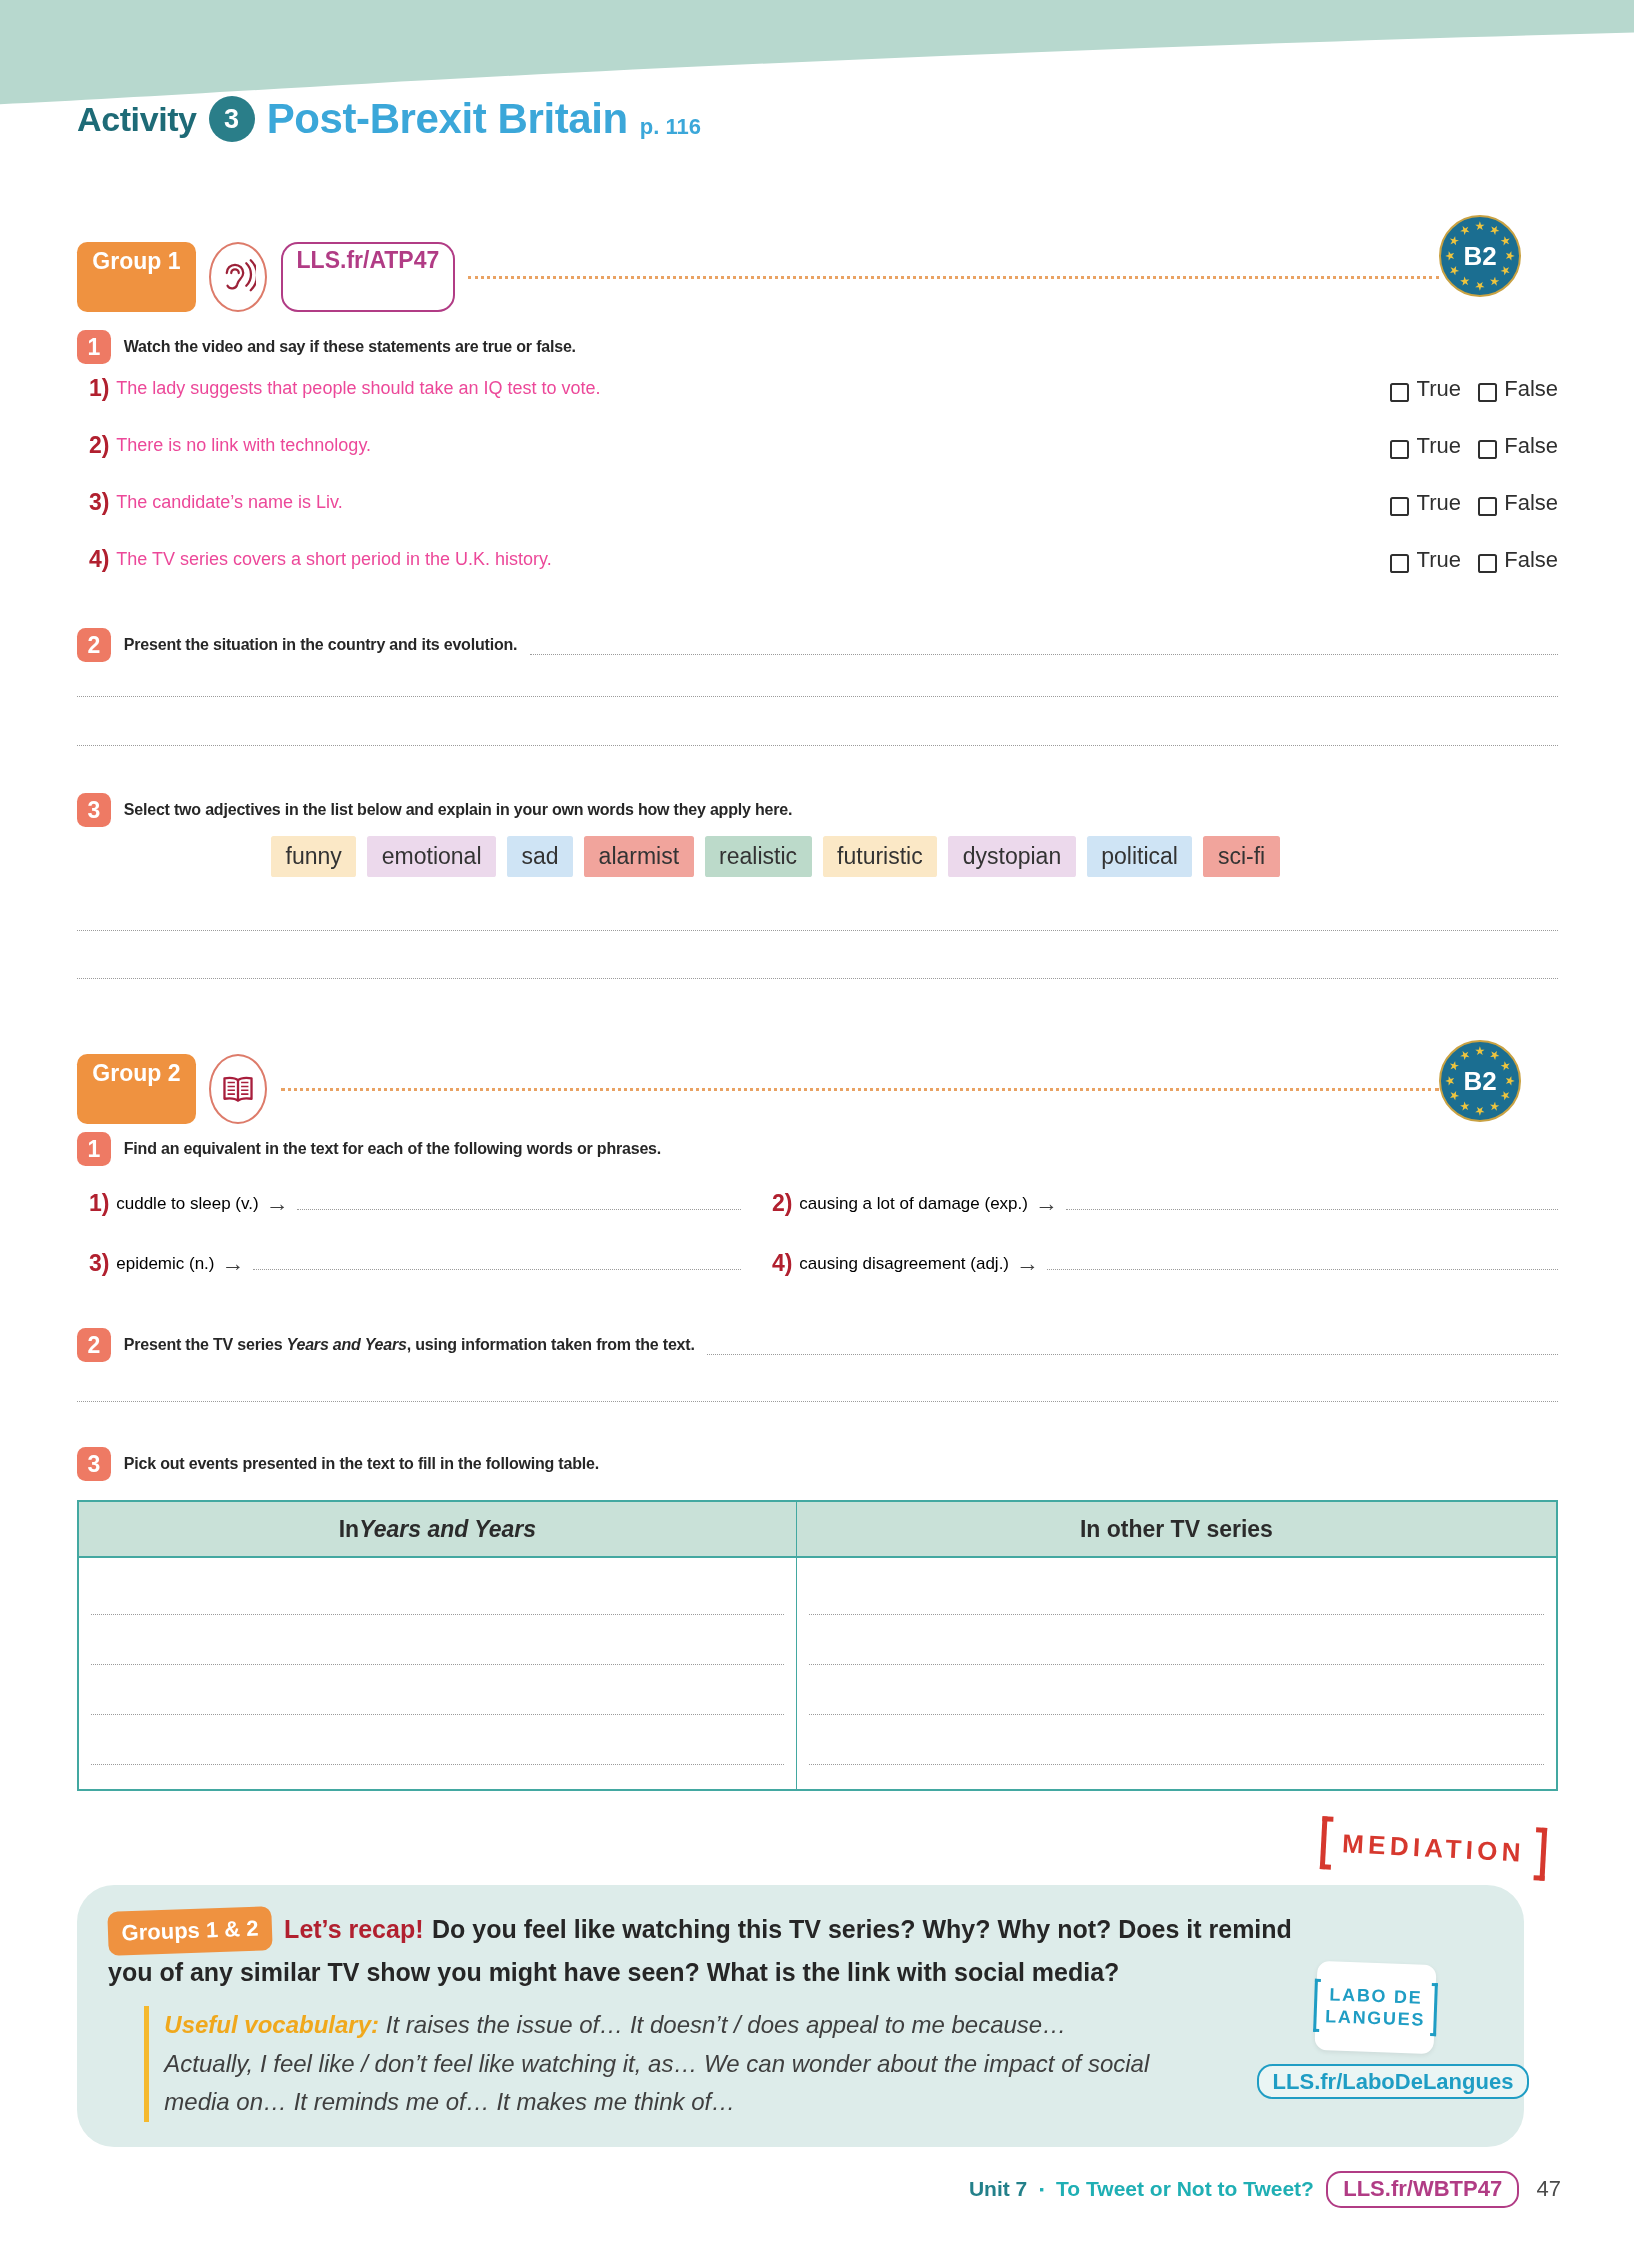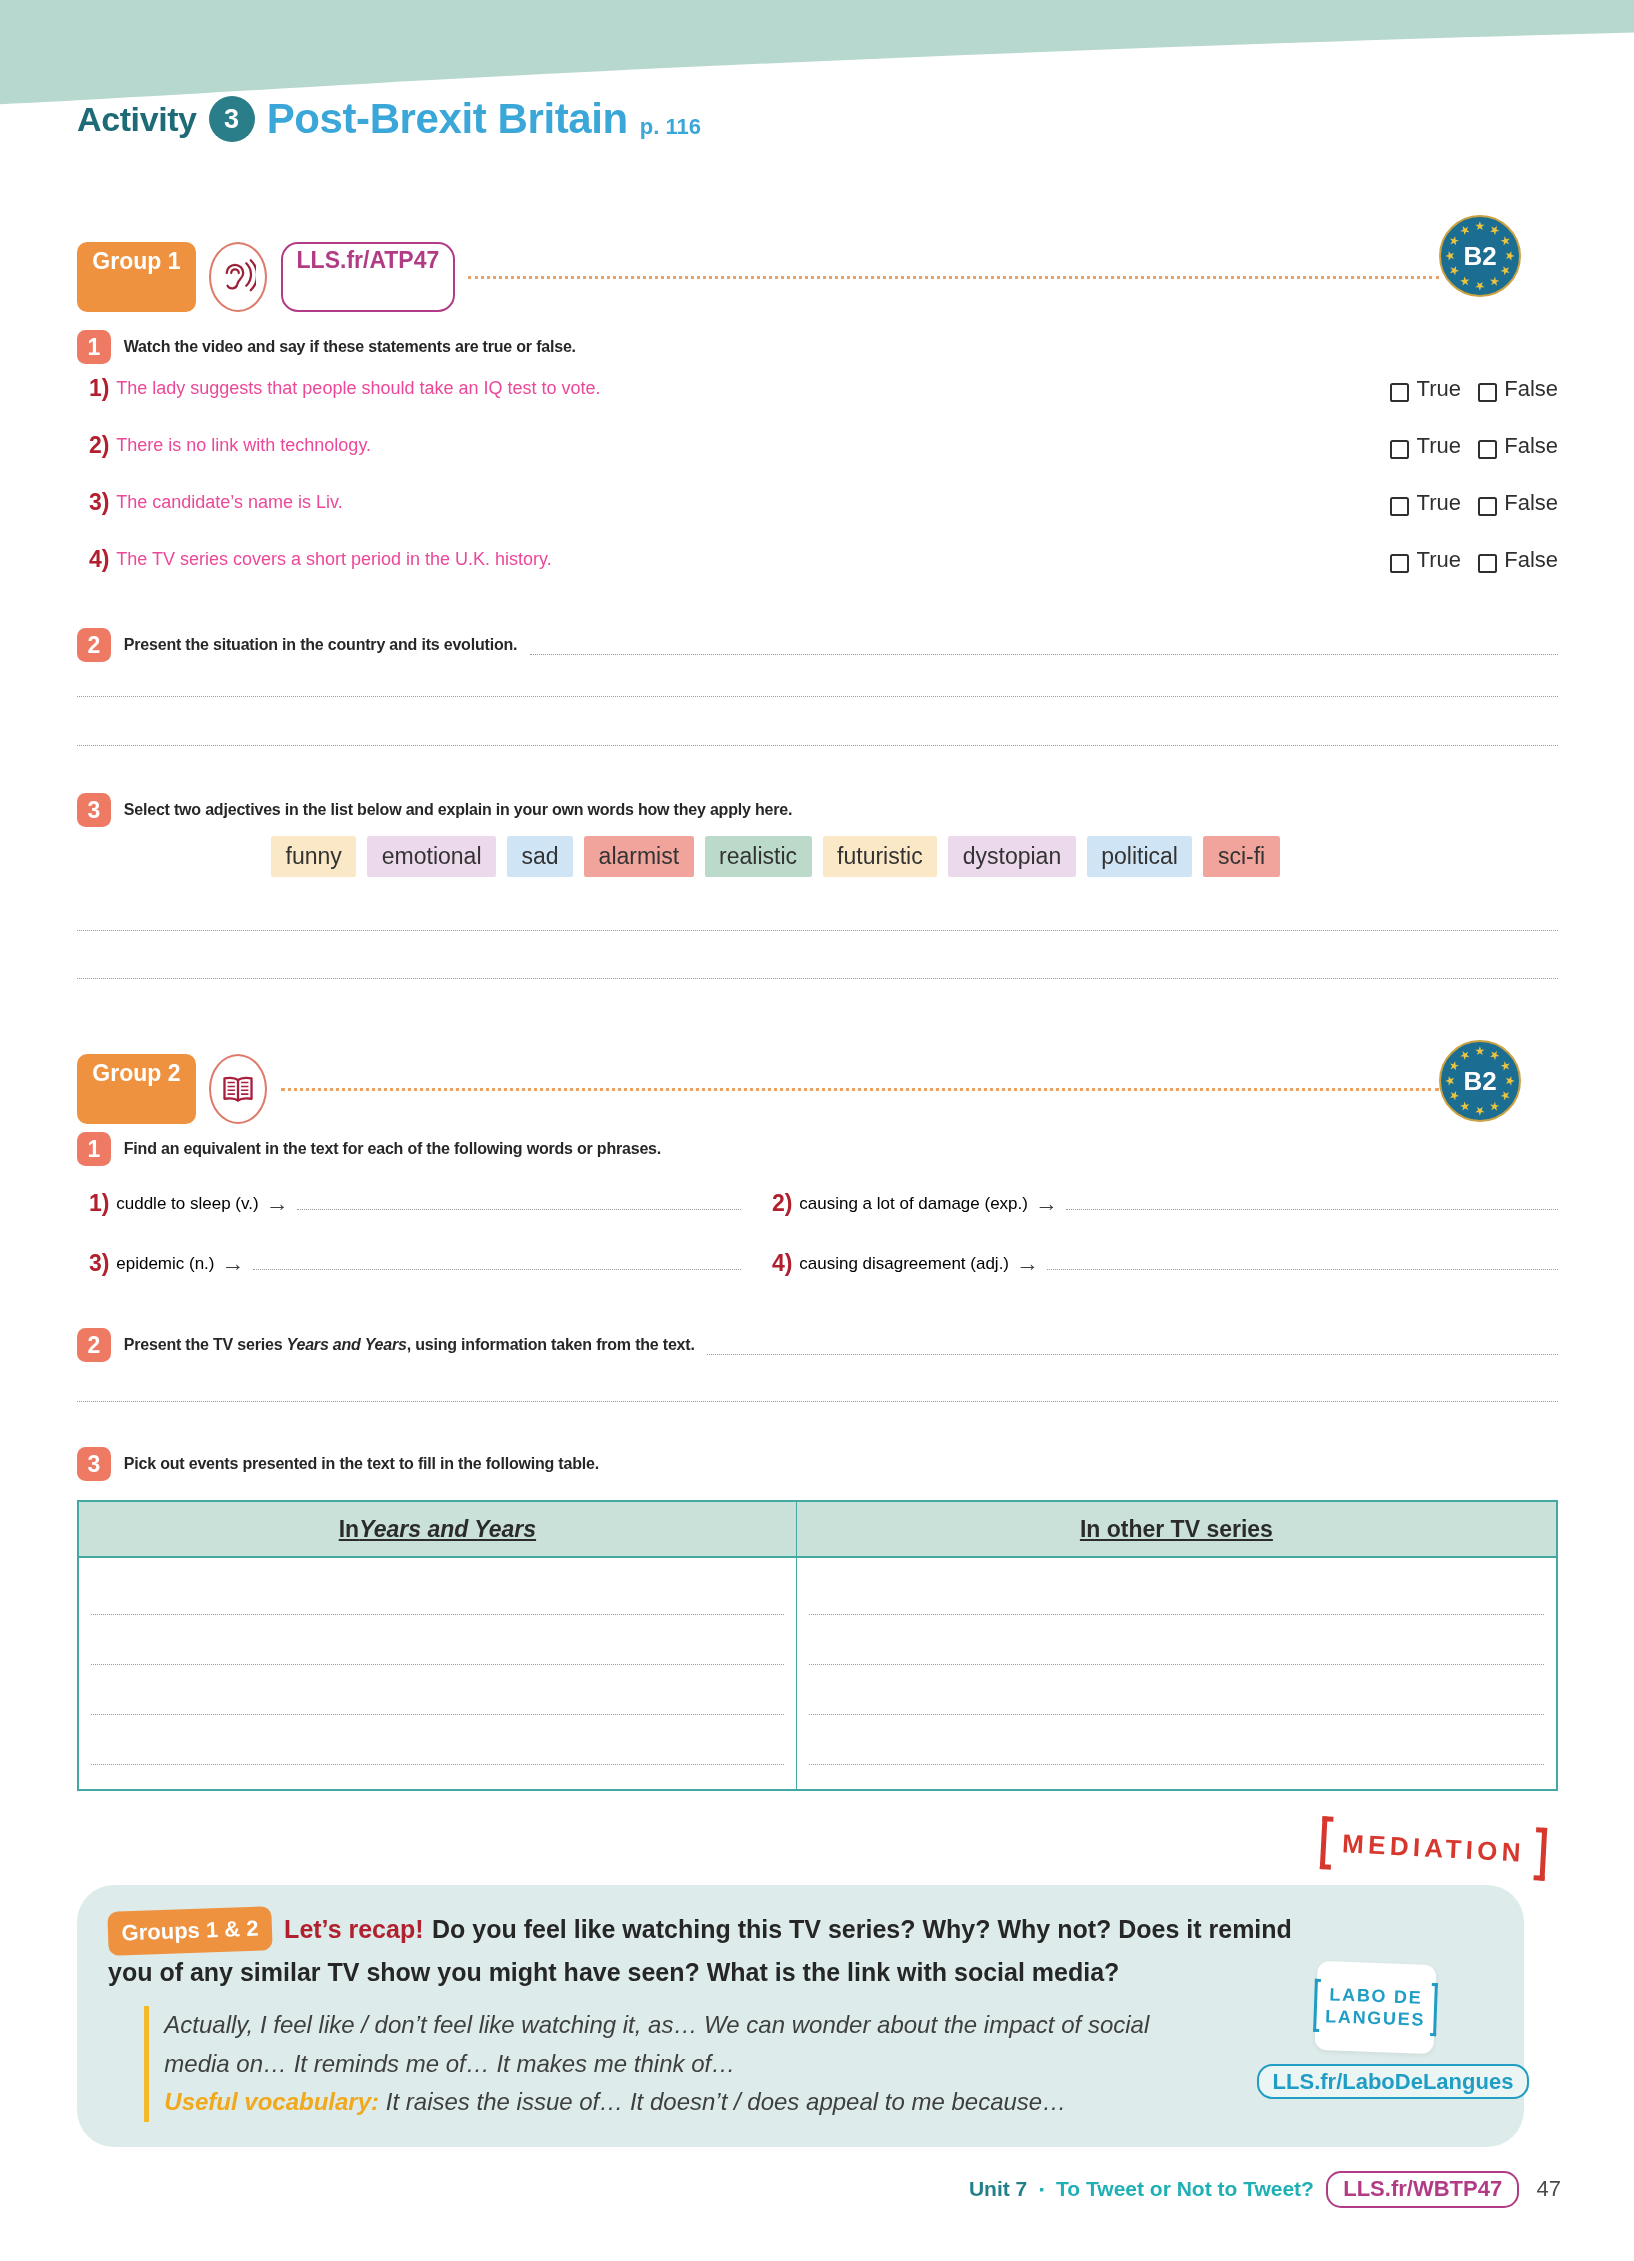--- a/index.html
+++ b/index.html
@@ -57,21 +57,21 @@
 
   
   .equiv-row{position:absolute;left:89px;right:77px;display:flex;}
   .equiv-col{display:flex;align-items:center;}
   .eq-text{font-size:17px;color:#000000;margin-right:6.8px;}
   .eq-arrow{font-size:23px;color:#3c3c3c;margin-right:8.5px;}
 
   
   .fill-table{position:absolute;left:77px;top:1500px;width:1481px;height:291px;
     border:2.6px solid #43a8a1;box-sizing:border-box;display:flex;flex-direction:column;}
-  .ft-head{display:flex;height:54px;background:#c9e1d8;border-bottom:2.6px solid #43a8a1;flex:0 0 auto;text-decoration:underline;}
+  .ft-head{display:flex;height:54px;background:#c9e1d8;border-bottom:2.6px solid #43a8a1;flex:0 0 auto;}
   .ft-head .cell{display:flex;align-items:center;justify-content:center;font-size:23px;font-weight:700;color:#2b2b2b;}
   .ft-body{display:flex;flex:1;}
   .cell-1{width:48.6%;border-right:1.7px solid #43a8a1;box-sizing:border-box;}
   .cell-2{flex:1;}
   .ft-body .cell{padding:0 12px;box-sizing:border-box;}
   .cell-line{height:0;border-bottom:1.7px dotted #9b9b9b;margin-top:49px;}
   .cell-line:first-child{margin-top:56px;}
 
   
   .stamp-mediation{position:absolute;left:1321px;top:1822px;display:flex;align-items:stretch;
@@ -319,22 +319,22 @@
     <span class="bk bk-l"></span>
     <span class="stamp-text">MEDIATION</span>
     <span class="bk bk-r"></span>
   </div>
 
   <div class="recap">
     <p class="recap-para">
       <span class="recap-badge">Groups 1 &amp; 2</span><span class="recap-lead">Let’s recap!</span><span>Do you feel like watching this TV series? Why? Why not? Does it remind you of any similar TV show you might have seen? What is the link with social media?</span>
     </p>
     <div class="vocab">
+      <span style="display:block;"><span class="vocab-label">Useful vocabulary:</span><span>It raises the issue of… It doesn’t / does appeal to me because…</span></span>
       <span style="display:block;">Actually, I feel like / don’t feel like watching it, as… We can wonder about the impact of social media on… It reminds me of… It makes me think of…</span>
-      <span style="display:block;"><span class="vocab-label">Useful vocabulary:</span><span>It raises the issue of… It doesn’t / does appeal to me because…</span></span>
     </div>
   </div>
 
   <div class="stamp-labo">
     <span class="labo-inner">
       <span class="labo-bk bk-l" style="border-right:none;"></span>
       <span class="labo-text"><span>LABO DE</span><br><span>LANGUES</span></span>
       <span class="labo-bk bk-r" style="border-left:none;"></span>
     </span>
   </div>

